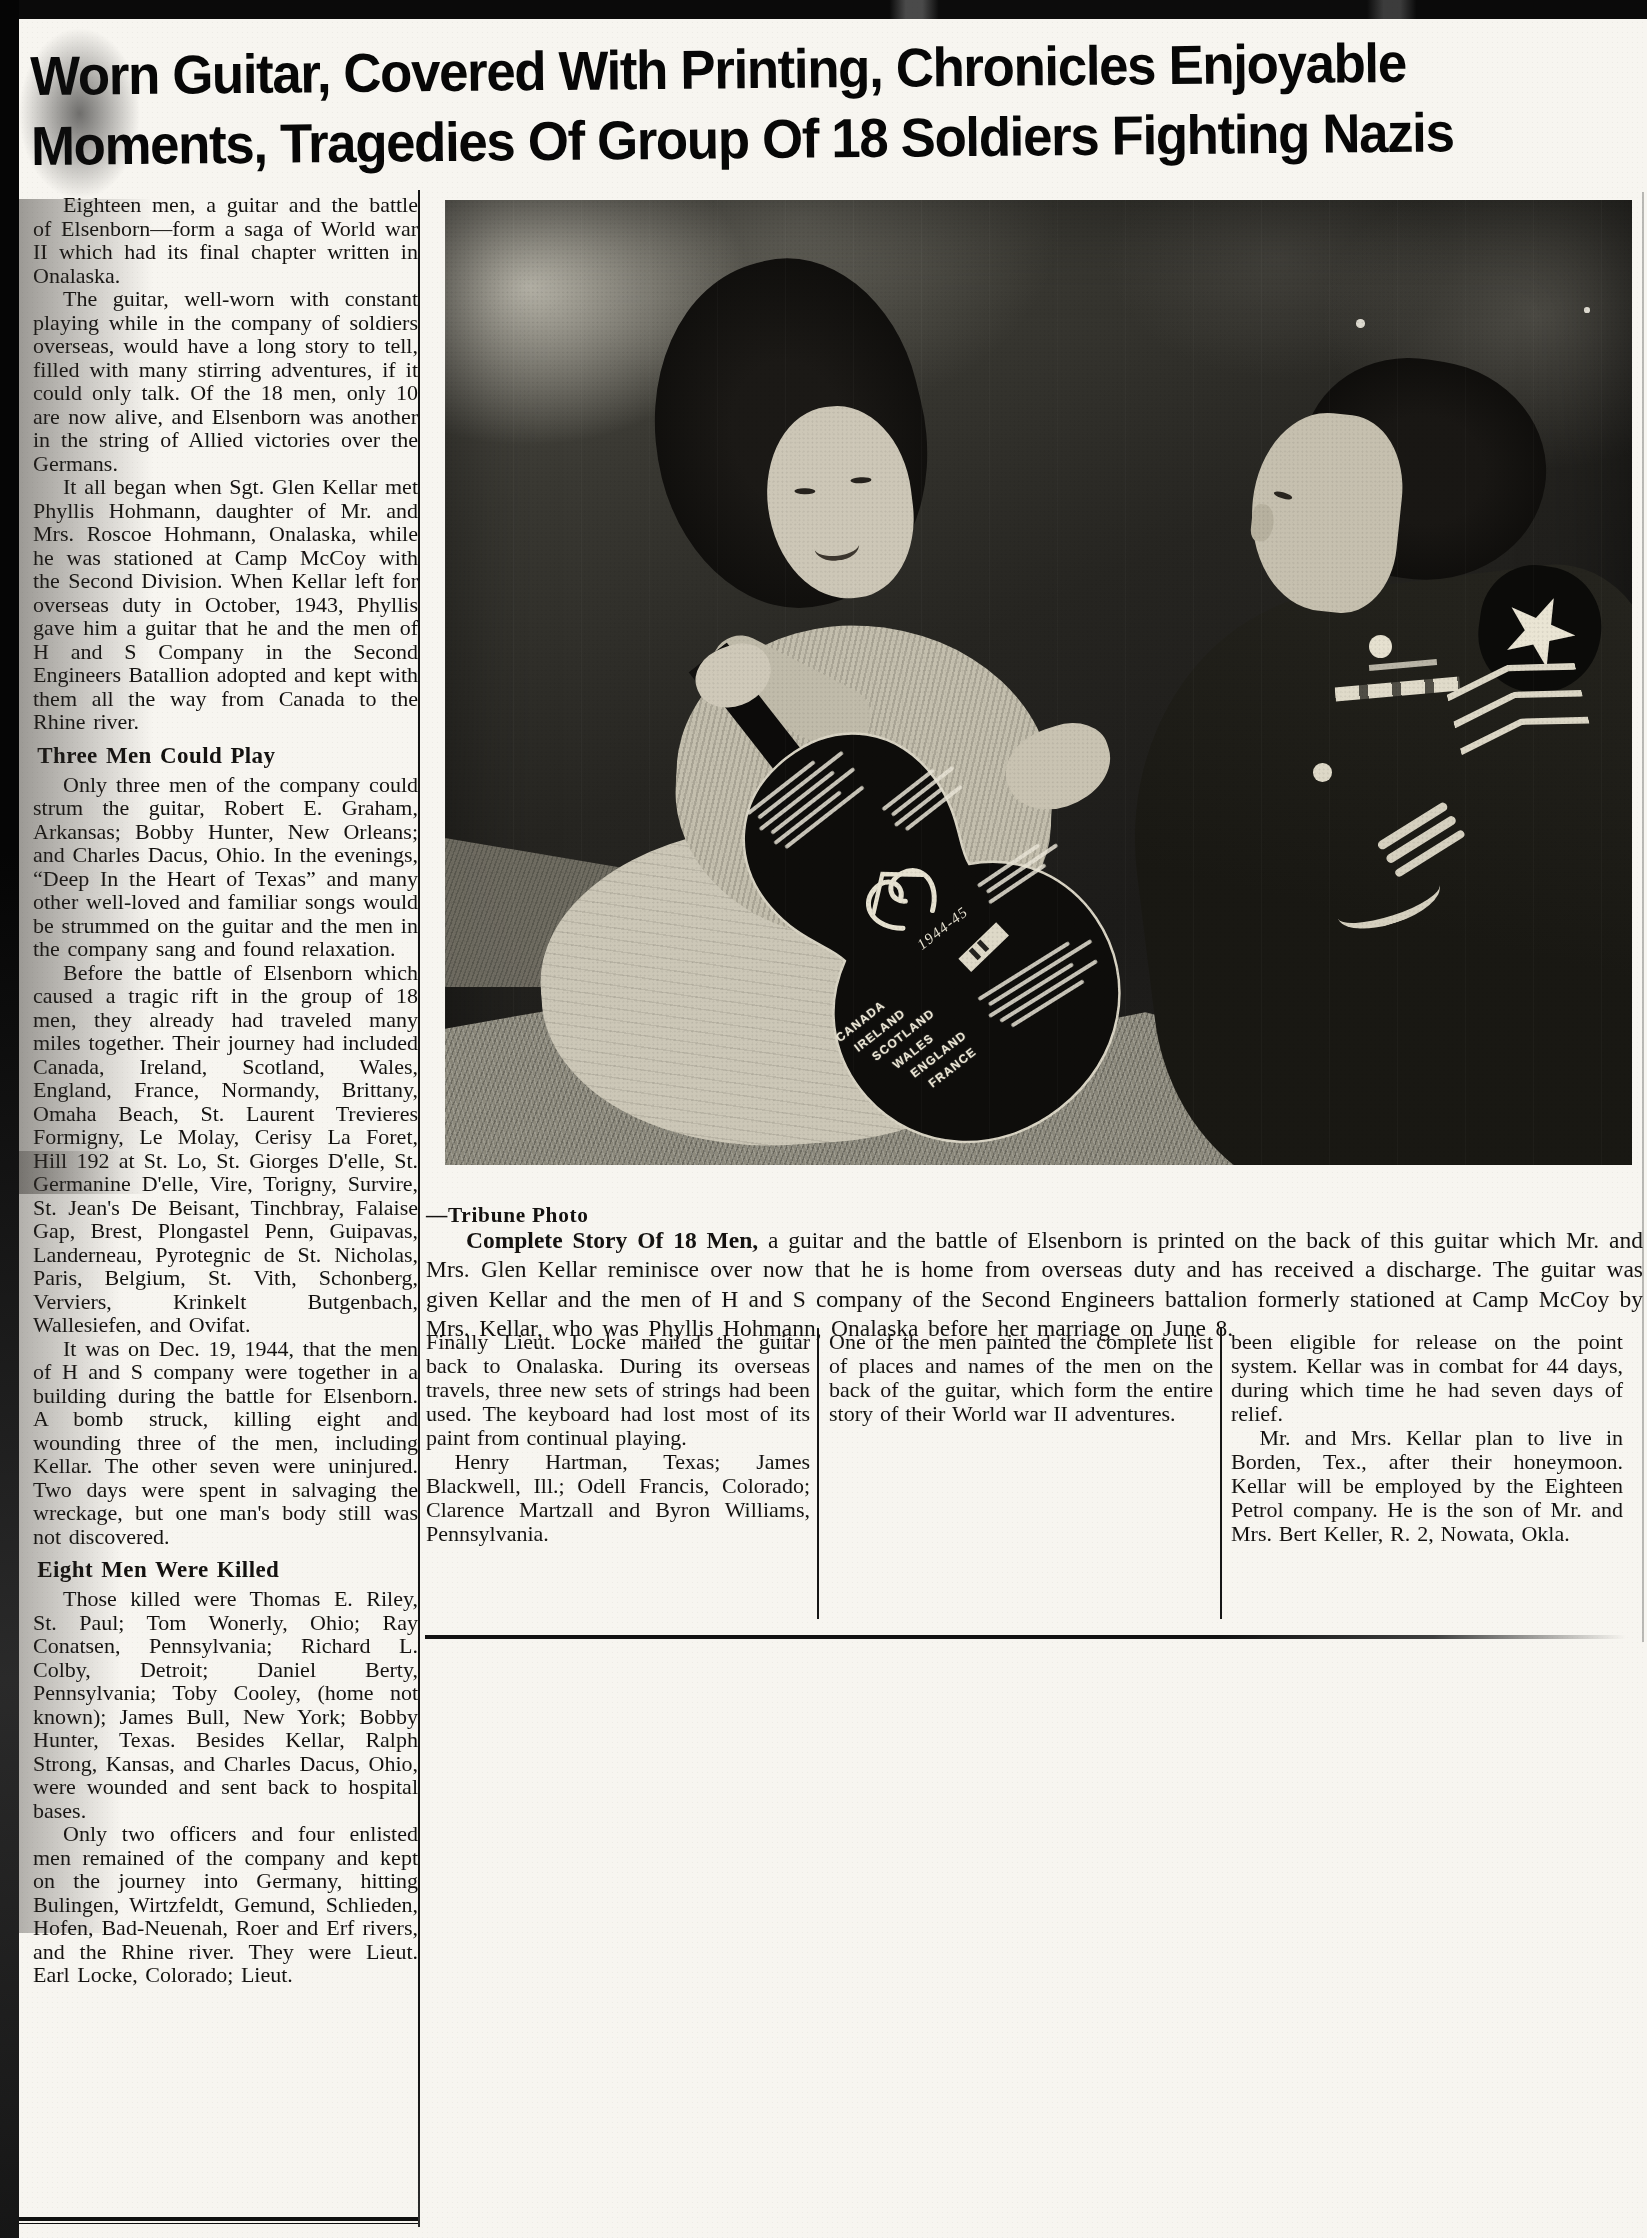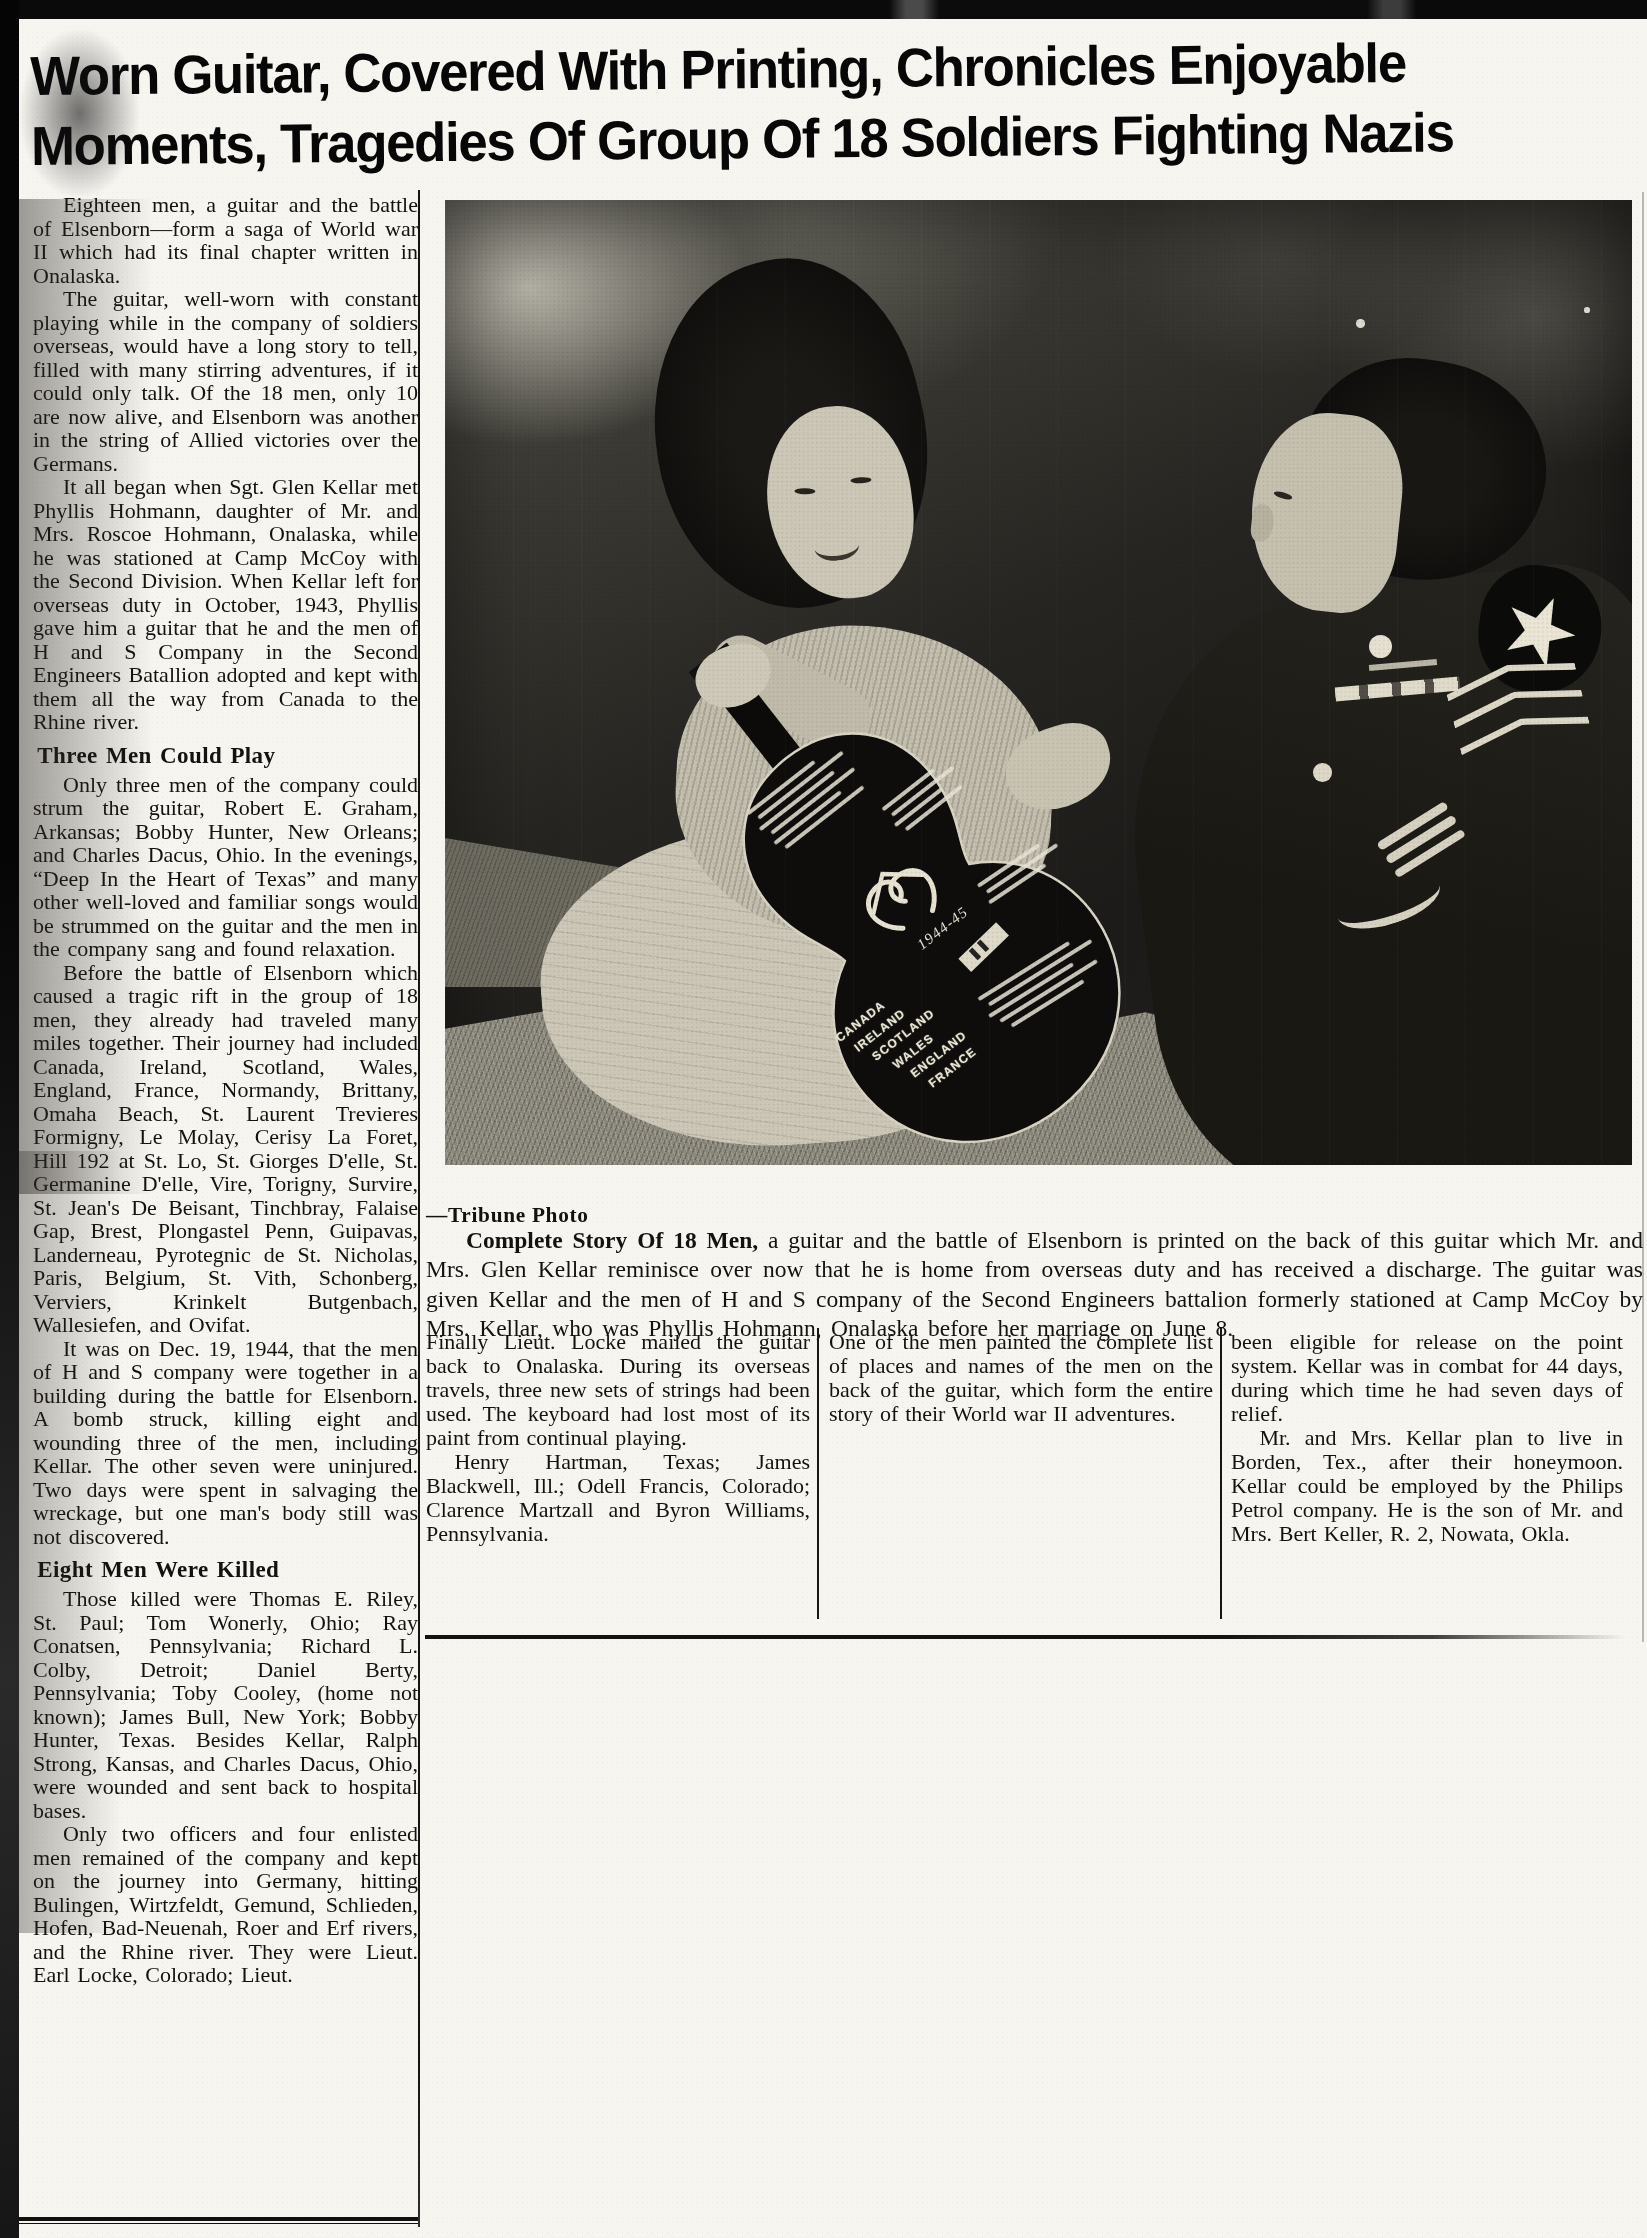--- a/index.html
+++ b/index.html
@@ -296,20 +296,20 @@
 
   <div class="bcol a">
     <p>Finally Lieut. Locke mailed the guitar back to Onalaska. During its overseas travels, three new sets of strings had been used. The keyboard had lost most of its paint from continual playing.</p>
     <p>Henry Hartman, Texas; James Blackwell, Ill.; Odell Francis, Colorado; Clarence Martzall and Byron Williams, Pennsylvania.</p>
   </div>
   <div class="bcol b">
     <p>One of the men painted the complete list of places and names of the men on the back of the guitar, which form the entire story of their World war II adventures.</p>
   </div>
   <div class="bcol c">
     <p>been eligible for release on the point system. Kellar was in combat for 44 days, during which time he had seven days of relief.</p>
-    <p>Mr. and Mrs. Kellar plan to live in Borden, Tex., after their honeymoon. Kellar could be employed by the Philips Petrol company. He is the son of Mr. and Mrs. Bert Keller, R. 2, Nowata, Okla.</p>
+    <p>Mr. and Mrs. Kellar plan to live in Borden, Tex., after their honeymoon. Kellar will be employed by the Eighteen Petrol company. He is the son of Mr. and Mrs. Bert Keller, R. 2, Nowata, Okla.</p>
   </div>
   <div class="brule1"></div>
   <div class="brule2"></div>
   <div class="bhr"></div>
 
 </div>
 
 
 </body></html>

